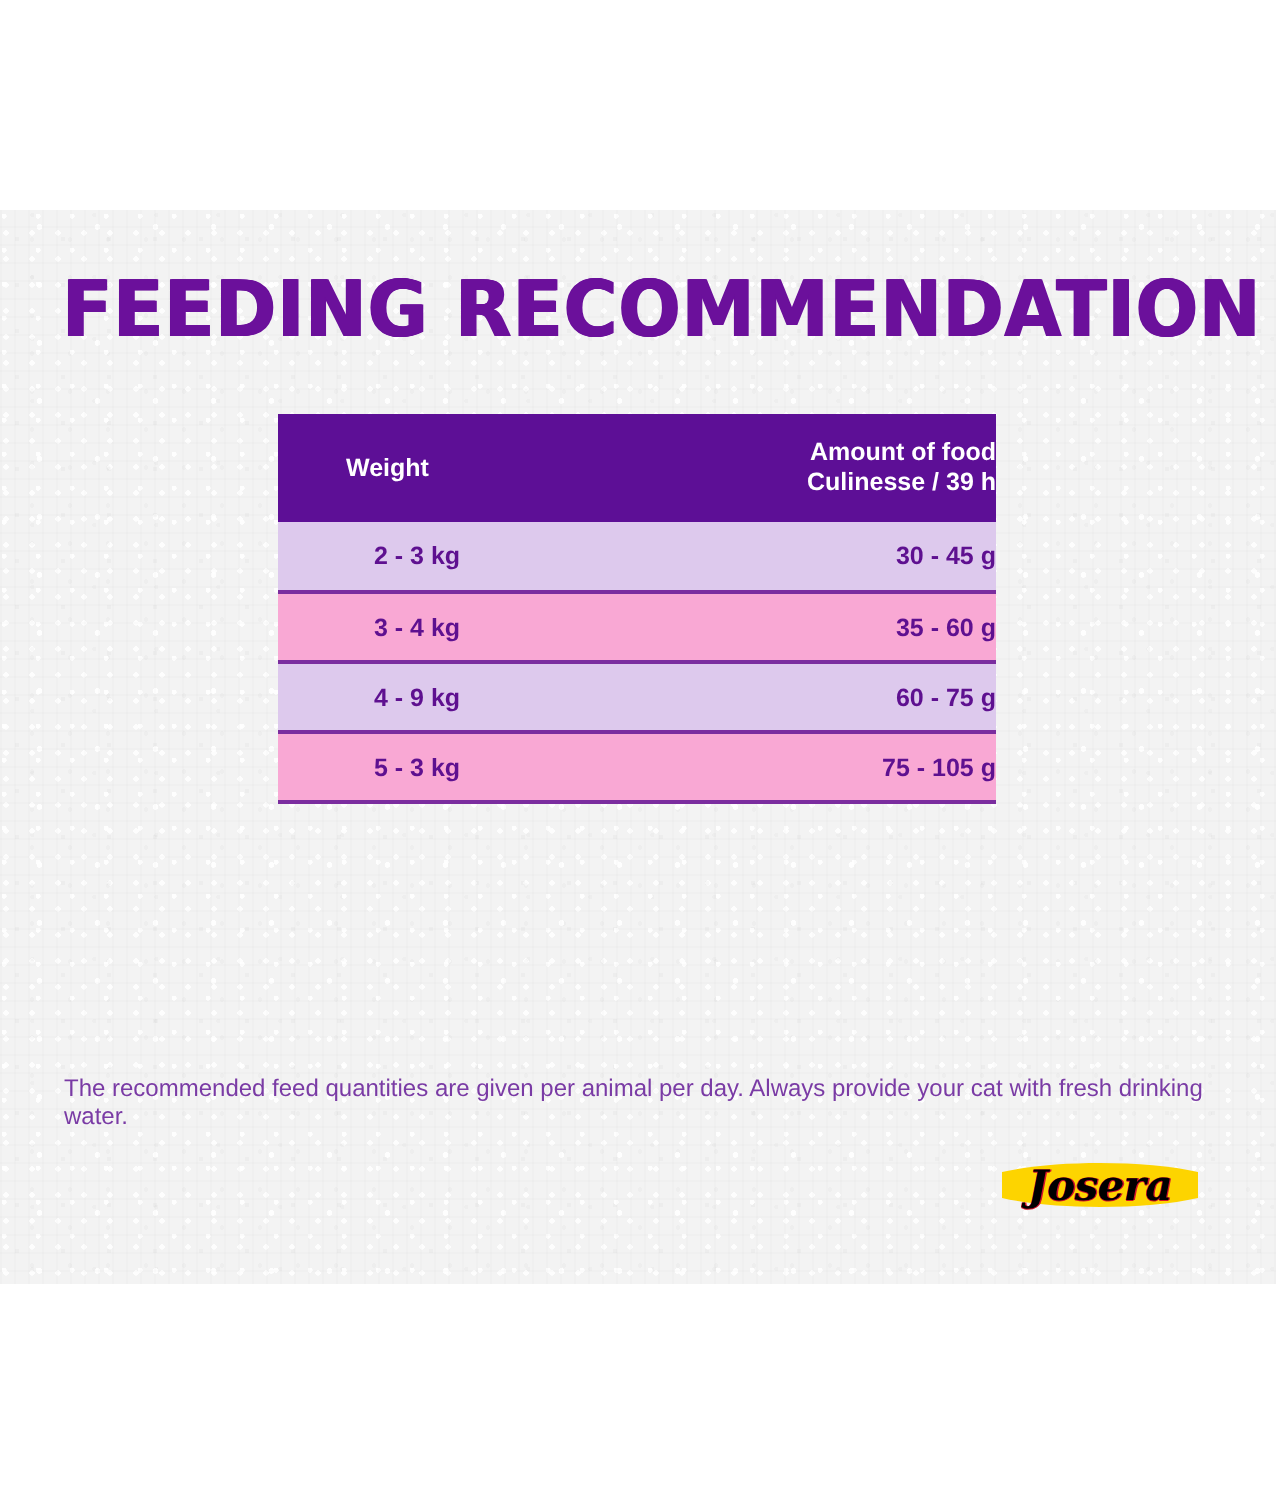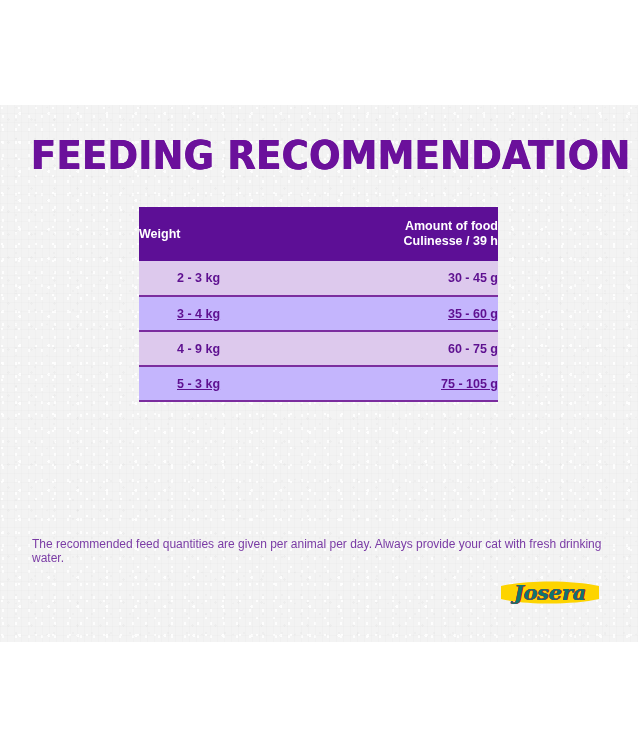--- a/index.html
+++ b/index.html
@@ -79,37 +79,37 @@
   thead th {
     background: #5d0f96;
     color: #ffffff;
     font-size: 12.5px;
     font-weight: 700;
     text-align: left;
     vertical-align: middle;
     height: 54px;
     line-height: 15px;
   }
-  thead th .th-inner { }
+  thead th .th-inner { padding-left: 34px; }
   thead th.col-amount .th-inner { padding-left: 44px; }
 
   tbody tr { height: 35px; }
   tbody td {
     font-size: 12.5px;
     font-weight: 700;
     color: #5e1090;
     vertical-align: middle;
     border-bottom: 2px solid #7b2d9f;
     height: 33px;
   }
-  tbody td .td-inner { padding-left: 38px; }
+  tbody td .td-inner { padding-left: 48px; }
   tbody td.col-amount .td-inner { padding-left: 44px; }
 
   tbody tr.shade td { background: #ddc9ed; }
-  tbody tr.plain td { background: #c4b5fd; text-decoration: underline; }
+  tbody tr.plain td { background: #f9a8d4; }
 
   
   #footer-note {
     position: absolute;
     left: 32px;
     top: 537px;
     width: 570px;
     font-size: 12px;
     line-height: 14px;
     color: #7a3ba5;
@@ -129,21 +129,21 @@
     position: absolute;
     left: 0; top: 0;
     width: 106px; height: 31px;
     display: flex;
     align-items: center;
     justify-content: center;
     font-family: "DejaVu Serif", serif;
     font-style: italic;
     font-weight: 700;
     font-size: 21px;
-    color: #0f766e;
+    color: #000000;
     letter-spacing: -0.3px;
     text-shadow: 0.7px 0 0 #d4142b, -0.3px 0 0 #d4142b, 0 0.4px 0 #d4142b;
   }
 </style>
 </head>
 <body>
 
 <div id="panel"></div>
 
 <div id="title">FEEDING RECOMMENDATION</div>

